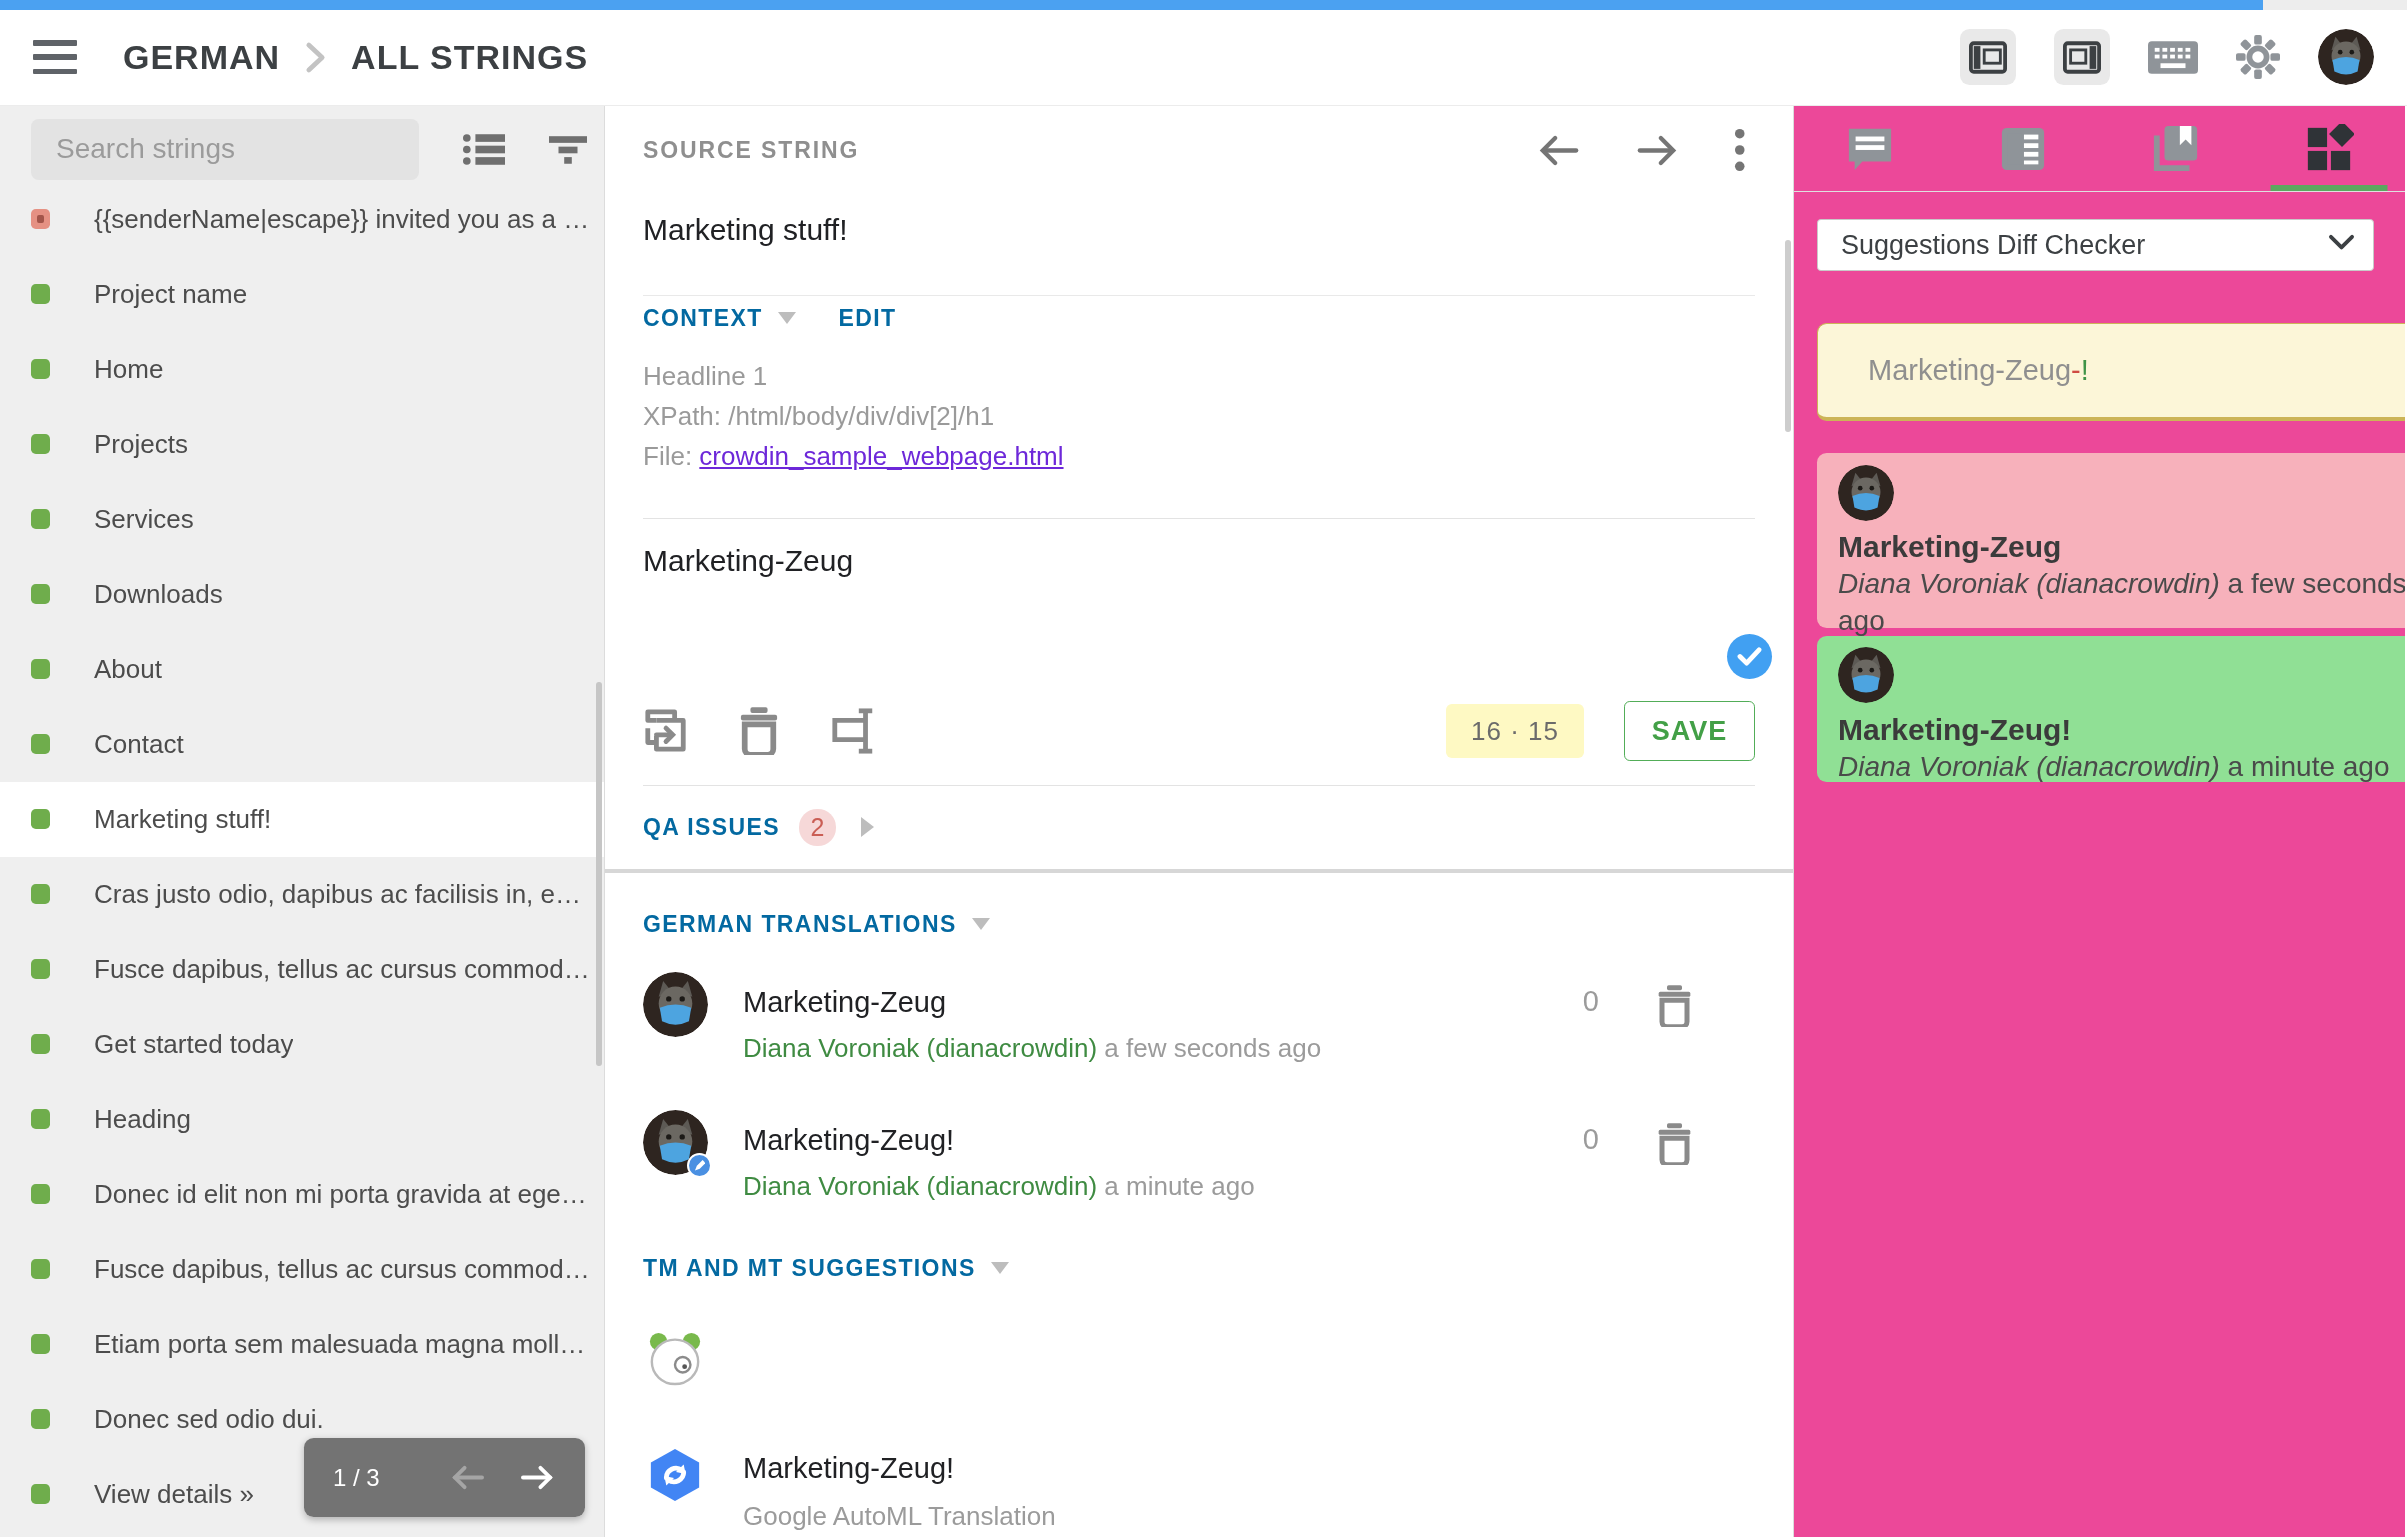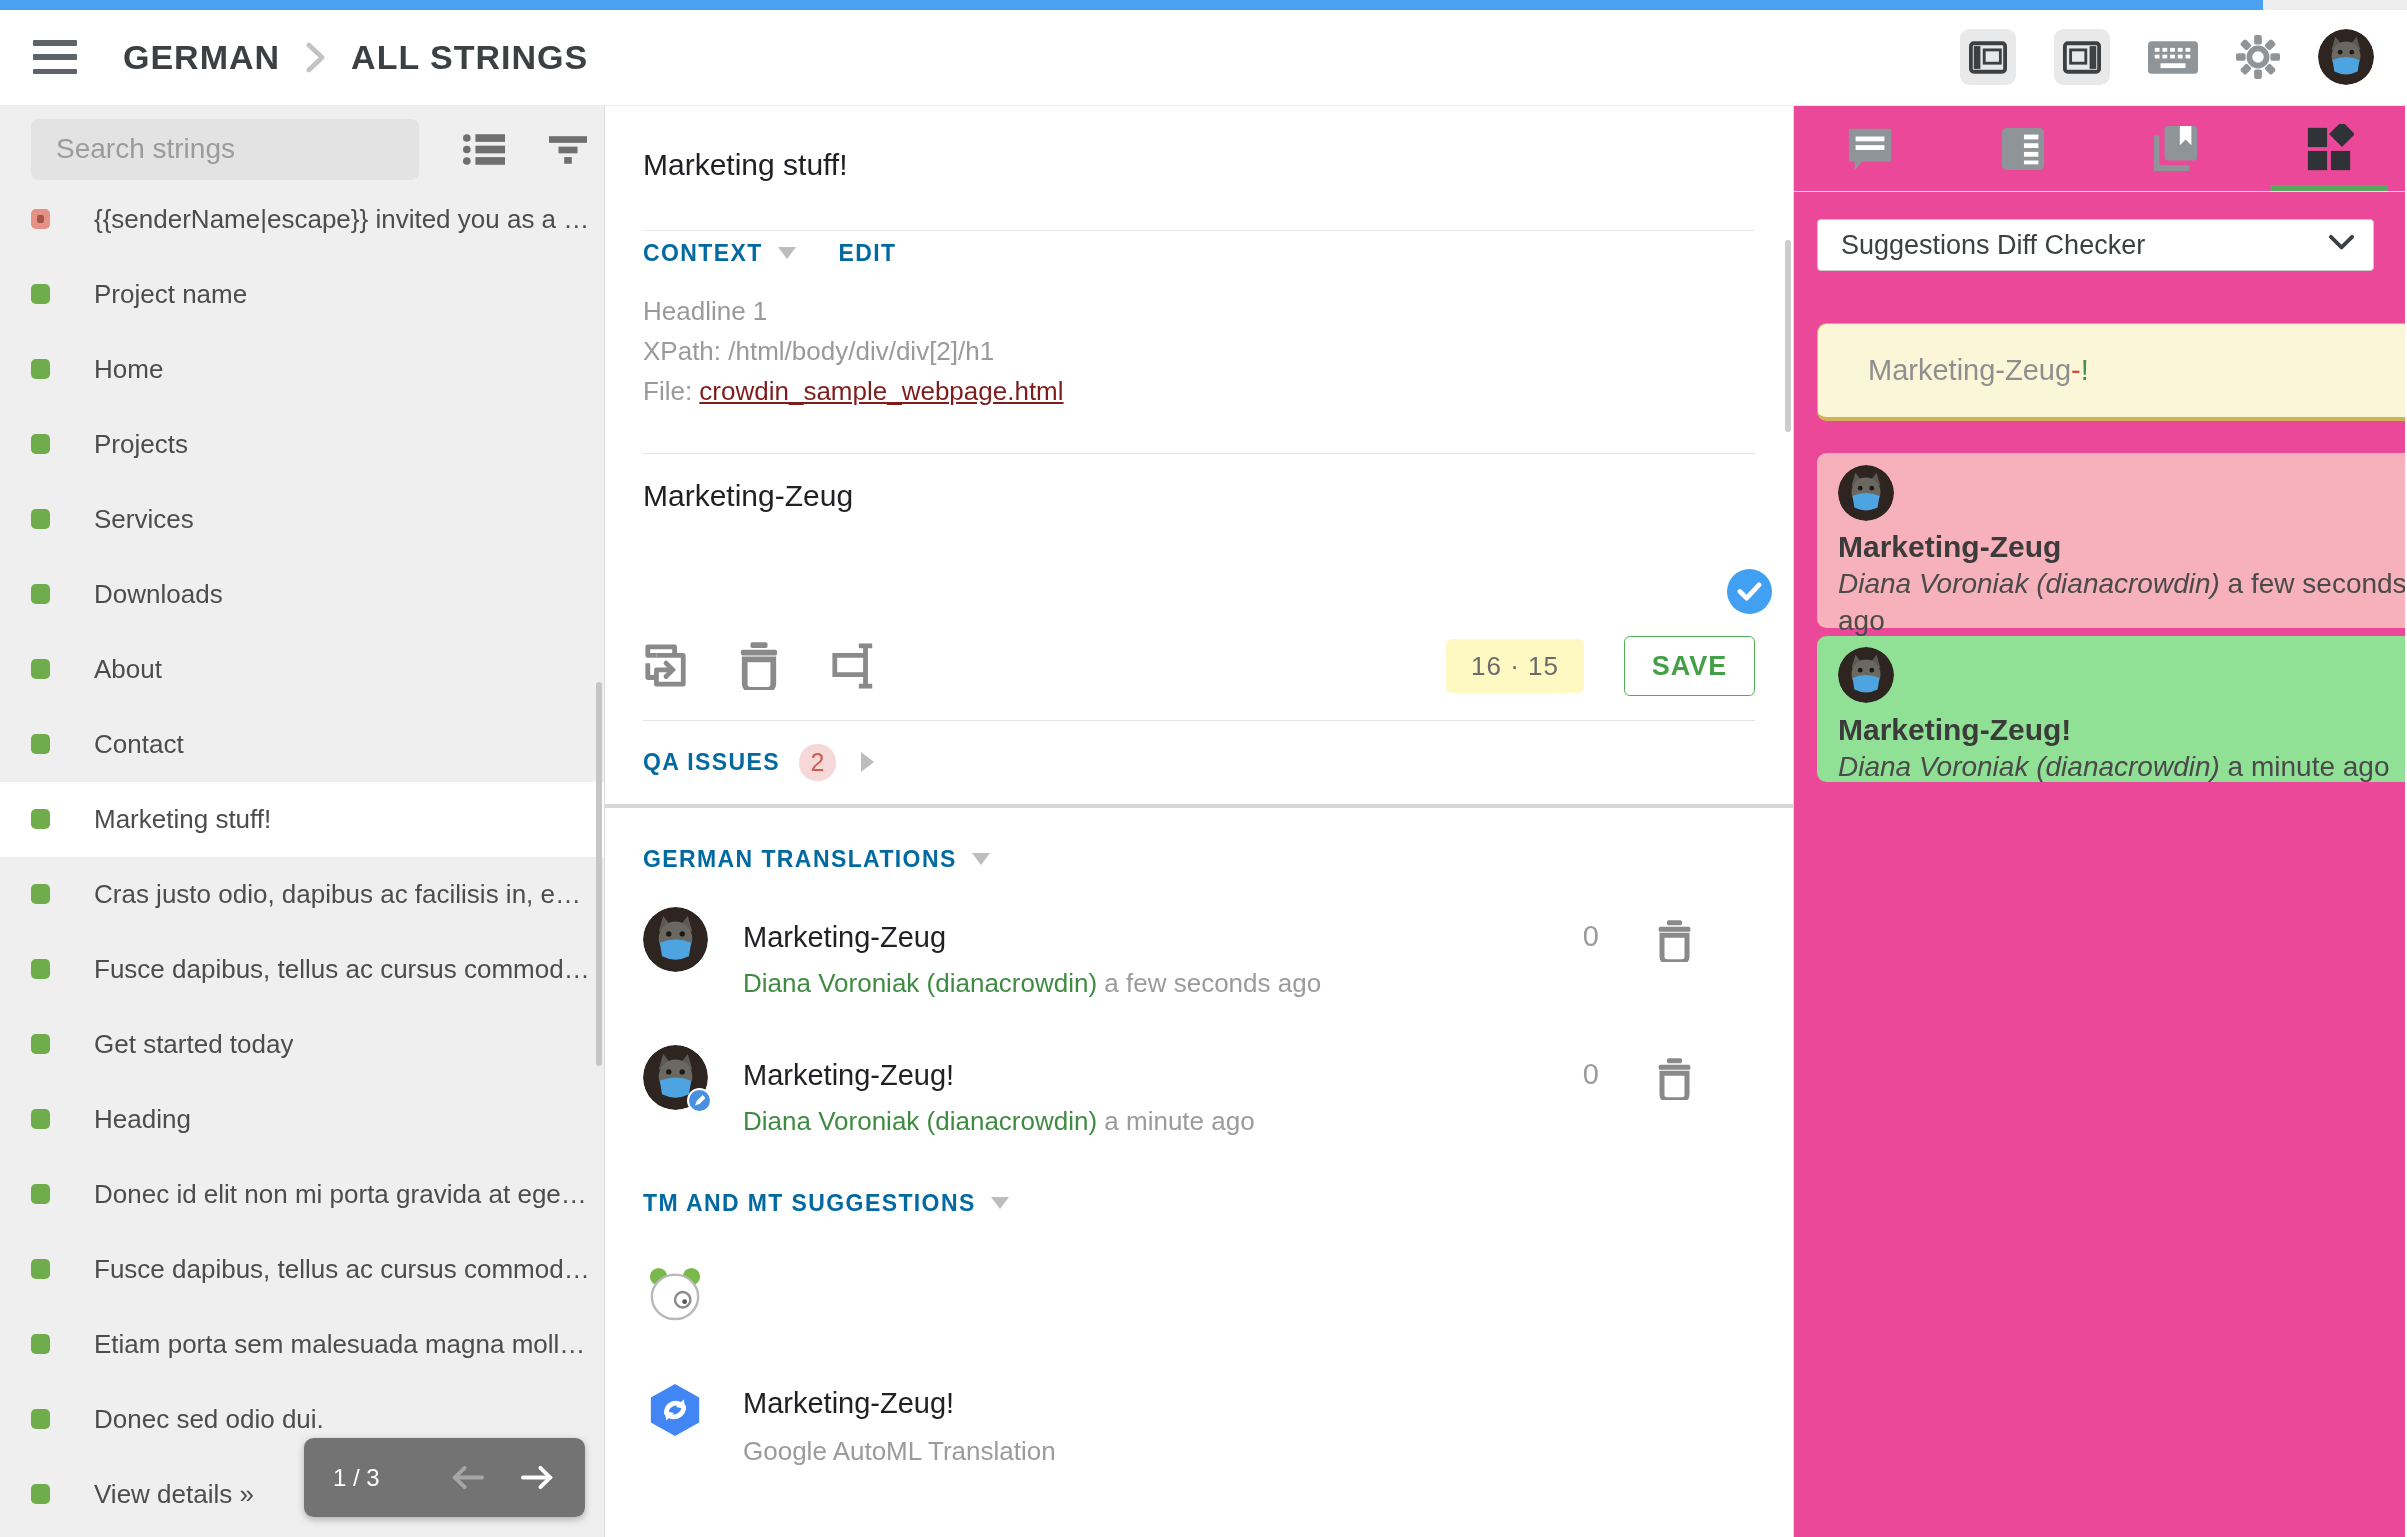--- a/index.html
+++ b/index.html
@@ -51,21 +51,21 @@
   .src-head { margin-top:23px; height:42px; display:flex; align-items:center; }
   .section-label { font-size:23px; letter-spacing:1.9px; color:#8f8f8f; font-weight:bold; }
   .src-actions { margin-left:auto; display:flex; align-items:center; gap:56px; padding-right:9.6px; }
   .src-text { margin-top:42px; font-size:30px; color:#202124; height:38px; }
   .div1 { margin-top:44px; border-top:1px solid #e9e9e9; }
   .ctx-row { margin-top:5.8px; height:33px; display:flex; align-items:center; gap:15.4px; }
   .green-label { font-size:23px; letter-spacing:1.4px; color:#0369a1; font-weight:bold; cursor:pointer; }
   .caret-down { width:0; height:0; border-left:9.6px solid transparent; border-right:9.6px solid transparent; border-top:12.5px solid #bdbdbd; }
   .ctx-edit { margin-left:27px; }
   .ctx-lines { margin-top:21px; font-size:26px; color:#9a9a9a; line-height:40px; }
-  .ctx-link { color:#7f1d1d; text-decoration:underline; cursor:pointer; }
+  .ctx-link { color:#6d28d9; text-decoration:underline; cursor:pointer; }
   .div2 { margin-top:42px; border-top:1px solid #e3e3e3; }
   .editor { position:relative; height:267px; padding-top:25px; border-bottom:1px solid #e3e3e3; }
   .editor textarea { width:100%; height:144px; border:none; outline:none; resize:none; font-size:30px; color:#202124; font-family:"Liberation Sans", sans-serif; background:transparent; }
   .approve-circle { position:absolute; right:-17.3px; top:115px; width:45px; height:45px; border-radius:50%; background:#41a0f2; display:flex; align-items:center; justify-content:center; cursor:pointer; }
   .editor-toolbar { position:absolute; left:0; right:0; bottom:23px; height:61px; display:flex; align-items:center; gap:50px; }
   .tb-right { margin-left:auto; display:flex; align-items:center; gap:40px; }
   .counter-box { background:#fef9c3; border-radius:5.8px; padding:11.5px 25px; font-size:26px; color:#6b6b6b; letter-spacing:1px; }
   .save-btn { width:131px; height:60px; border:1.9px solid #52ad58; border-radius:5.8px; background:#fff; color:#43a047;
               font-size:27px; font-weight:bold; letter-spacing:1px; cursor:pointer; font-family:"Liberation Sans", sans-serif; }
   .qa-row { height:83px; display:flex; align-items:center; gap:19px; }
@@ -326,20 +326,44 @@
                 <line x1="4" y1="16" x2="32" y2="16"></line>
                 <polyline points="22,6 32,16 22,26"></polyline>
               </g>
             </svg>
         </div>
       </div>
       <div class="sb-scrollthumb"></div>
     </div>
 
     <div class="main-col">
+      <div class="src-head">
+        <span class="section-label">SOURCE STRING</span>
+        <div class="src-actions">
+          <svg width="42" height="35" viewBox="0 0 44 36">
+              <g stroke="#757575" stroke-width="4.5" fill="none" stroke-linecap="round">
+                <line x1="40" y1="18" x2="6" y2="18"></line>
+                <polyline points="18,5 5,18 18,31"></polyline>
+              </g>
+            </svg>
+          <svg width="42" height="35" viewBox="0 0 44 36">
+              <g stroke="#757575" stroke-width="4.5" fill="none" stroke-linecap="round">
+                <line x1="4" y1="18" x2="38" y2="18"></line>
+                <polyline points="26,5 39,18 26,31"></polyline>
+              </g>
+            </svg>
+          <svg width="11.5" height="44" viewBox="0 0 12 46">
+              <g fill="#757575">
+                <circle cx="6" cy="6" r="5"></circle>
+                <circle cx="6" cy="23" r="5"></circle>
+                <circle cx="6" cy="40" r="5"></circle>
+              </g>
+            </svg>
+        </div>
+      </div>
 
       <div class="src-text">Marketing stuff!</div>
       <div class="div1"></div>
 
       <div class="ctx-row">
         <span class="green-label">CONTEXT</span>
         <span class="caret-down"></span>
         <span class="green-label ctx-edit">EDIT</span>
       </div>
       <div class="ctx-lines">

